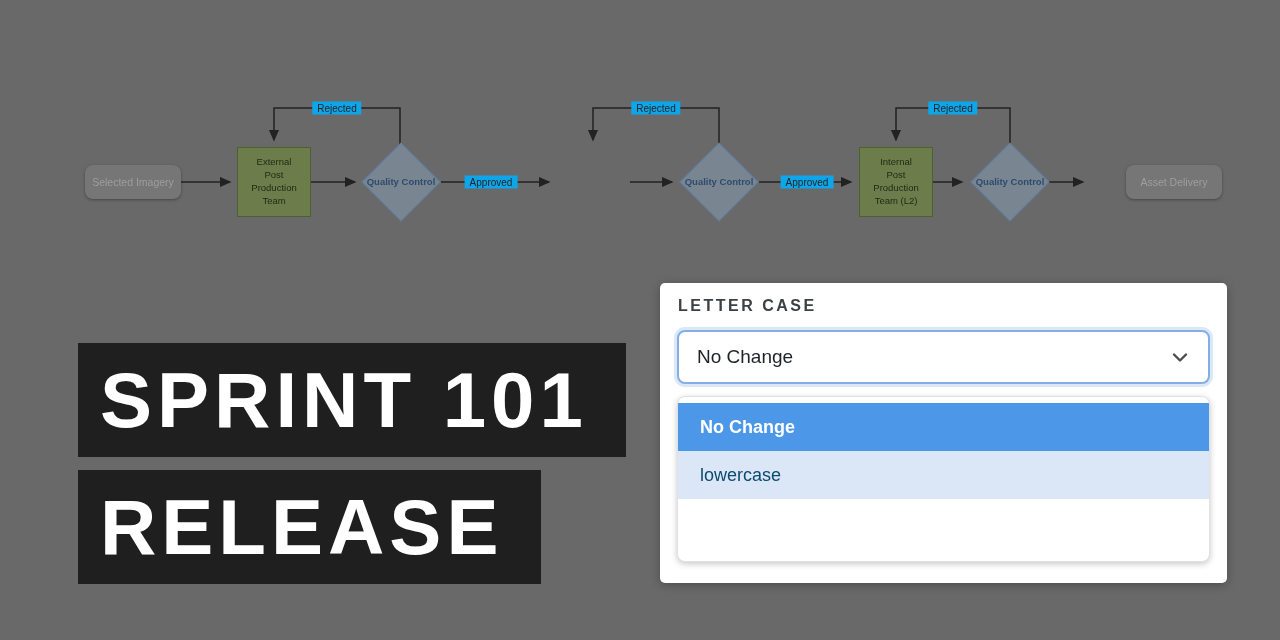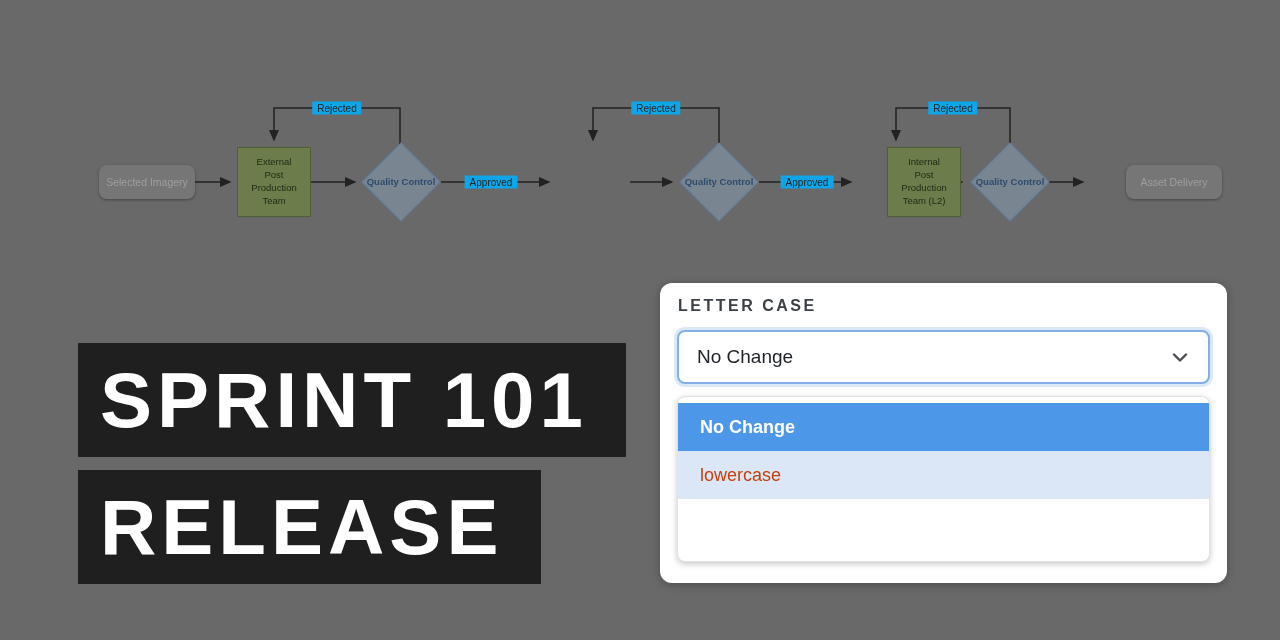--- a/index.html
+++ b/index.html
@@ -75,21 +75,21 @@
   }
   .hero-1 { left: 78px; top: 343px; }
   .hero-2 { left: 78px; top: 470px; }
 
   
   .panel {
     position: absolute;
     left: 660px; top: 283px;
     width: 567px; height: 300px;
     background: #ffffff;
-    border-radius: 12px;
+    border-radius: 5px;
     box-shadow: 0 2px 10px rgba(0,0,0,0.28);
   }
   .panel-label {
     position: absolute; left: 18px; top: 14px;
     color: #3b4045;
     font-weight: bold;
     font-size: 16px;
     letter-spacing: 2.5px;
   }
   .select-box {
@@ -114,21 +114,21 @@
     border-radius: 8px;
     box-shadow: 0 2px 6px rgba(0,0,0,0.22);
     padding-top: 6px;
     overflow: hidden;
   }
   .option {
     height: 48px;
     display: flex; align-items: center;
     padding-left: 22px;
     font-size: 18px;
-    color: #c2410c;
+    color: #0c4a6e;
     cursor: pointer;
   }
   .option.selected { background: #4c97e8; color: #ffffff; font-weight: bold; }
   .option.hovered  { background: #dbe7f7; }
 </style>
 </head>
 <body>
 
 <div class="flow-layer">
 
@@ -145,40 +145,40 @@
       <line x1="630" y1="182" x2="672" y2="182" marker-end="url(#arr)"></line>
       <line x1="759" y1="182" x2="851" y2="182" marker-end="url(#arr)"></line>
       <line x1="933" y1="182" x2="962" y2="182" marker-end="url(#arr)"></line>
       <line x1="1049" y1="182" x2="1083" y2="182" marker-end="url(#arr)"></line>
       <path d="M400,144 L400,108 L274,108 L274,140" marker-end="url(#arr)"></path>
       <path d="M719,144 L719,108 L593,108 L593,140" marker-end="url(#arr)"></path>
       <path d="M1010,144 L1010,108 L896,108 L896,140" marker-end="url(#arr)"></path>
     </g>
   </svg>
 
-  <div class="node pill" style="left:99px; top:165px;border-radius:8px;">
+  <div class="node pill" style="left:85px; top:165px;border-radius:8px;">
     <span>Selected Imagery</span>
   </div>
 
   <div class="node process" style="left:237px; top:147px;">
     <span>External Post Production Team</span>
   </div>
 
   <div class="diamond-wrap" style="left:361px; top:142px;">
     <div class="diamond-shape"></div>
     <div class="diamond-label">Quality Control</div>
   </div>
 
 
   <div class="diamond-wrap" style="left:679px; top:142px;">
     <div class="diamond-shape"></div>
     <div class="diamond-label">Quality Control</div>
   </div>
 
-  <div class="node process" style="left:859px; top:147px;margin-left:28px;">
+  <div class="node process" style="left:859px; top:147px;">
     <span>Internal Post Production Team (L2)</span>
   </div>
 
   <div class="diamond-wrap" style="left:970px; top:142px;">
     <div class="diamond-shape"></div>
     <div class="diamond-label">Quality Control</div>
   </div>
 
   <div class="node pill" style="left:1090px; top:165px;margin-left:36px;">
     <span>Asset Delivery</span>

